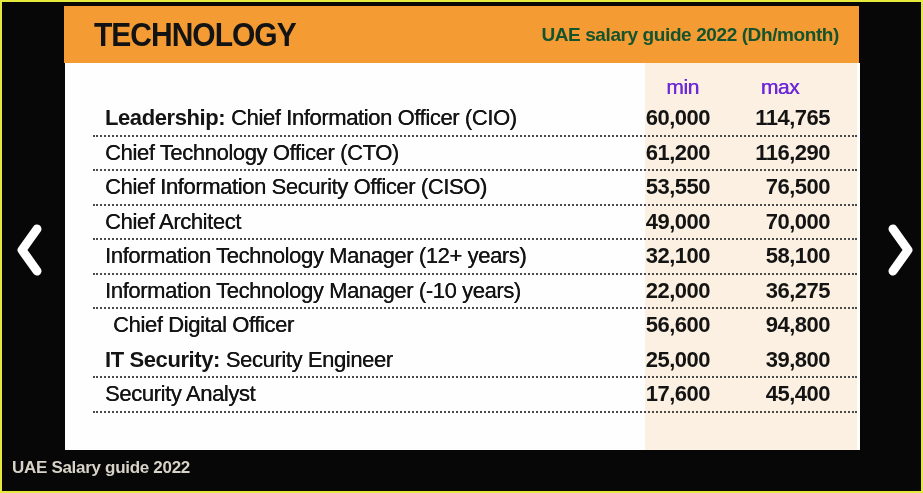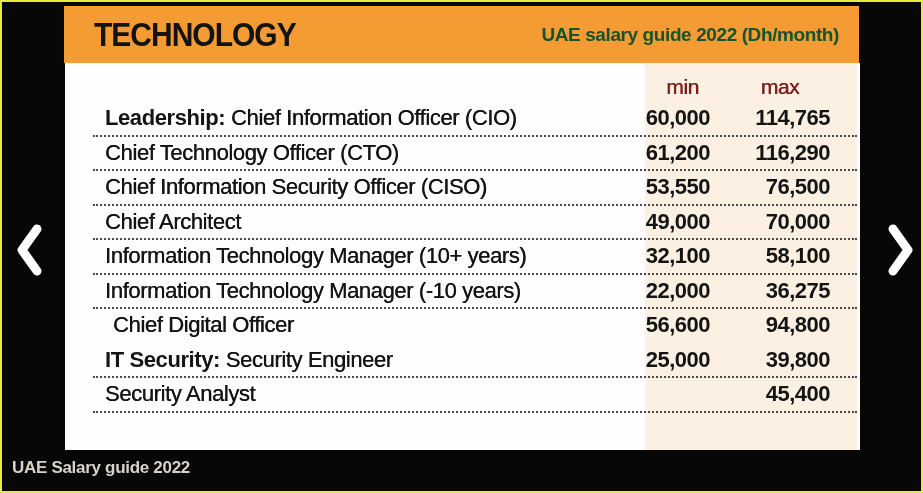--- a/index.html
+++ b/index.html
@@ -11,21 +11,21 @@
   .header-title{padding-left:30px;font-size:30px;font-weight:700;letter-spacing:-1px;color:#131313;transform:scaleY(1.08);transform-origin:left center;white-space:nowrap;}
   .header-sub{margin-left:auto;padding-right:20px;font-size:19px;font-weight:700;letter-spacing:-0.4px;color:#14532d;white-space:nowrap;}
 
   
   .card{position:absolute;left:63px;top:61px;width:795px;height:387px;background:#FEFEFE;}
   .cream{position:absolute;left:580px;top:0;width:212px;height:100%;background:#FBF0E1;}
   .tablewrap{position:absolute;inset:0;display:flex;flex-direction:column;}
 
   .thead{height:38px;display:flex;align-items:flex-end;padding-right:30px;padding-bottom:2px;}
   .thead .spacer{flex:1;}
-  .hcell{font-size:21px;font-weight:400;color:#7f1d1d;text-align:center;text-shadow:0.4px 0 currentColor;letter-spacing:-0.4px;}
+  .hcell{font-size:21px;font-weight:400;color:#6d28d9;text-align:center;text-shadow:0.4px 0 currentColor;letter-spacing:-0.4px;}
   .hcell.min{width:95px;}
   .hcell.max{width:100px;}
 
   .row{height:34.5px;display:flex;align-items:center;padding-right:30px;position:relative;gap:20px;}
   .row.divider::after{content:"";position:absolute;left:28px;right:3px;bottom:-1px;border-bottom:2px dotted #4A4A4A;}
   .row-title{flex:1;padding-left:40px;font-size:22px;letter-spacing:-0.4px;color:#141414;white-space:nowrap;overflow:hidden;}
   .row-title.indent{padding-left:48px;}
   .row-title .prefix{font-weight:700;}
   .row-title .rest{font-weight:400;text-shadow:0.35px 0 currentColor;}
   .cell{font-size:22px;font-weight:700;letter-spacing:-0.5px;color:#141414;text-align:right;white-space:nowrap;}
@@ -75,41 +75,42 @@
             <div class="row-title"><span class="rest">Chief Information Security Officer (CISO)</span></div>
             <div class="cell cell-min">53,550</div>
             <div class="cell cell-max">76,500</div>
           </div>
           <div class="row divider">
             <div class="row-title"><span class="rest">Chief Architect</span></div>
             <div class="cell cell-min">49,000</div>
             <div class="cell cell-max">70,000</div>
           </div>
           <div class="row divider">
-            <div class="row-title"><span class="rest">Information Technology Manager (10+ years)</span></div>
+            <div class="row-title"><span class="rest">Information Technology Manager (12+ years)</span></div>
             <div class="cell cell-min">32,100</div>
             <div class="cell cell-max">58,100</div>
           </div>
           <div class="row divider">
             <div class="row-title"><span class="rest">Information Technology Manager (-10 years)</span></div>
             <div class="cell cell-min">22,000</div>
             <div class="cell cell-max">36,275</div>
           </div>
           <div class="row">
             <div class="row-title indent"><span class="rest">Chief Digital Officer</span></div>
             <div class="cell cell-min">56,600</div>
             <div class="cell cell-max">94,800</div>
           </div>
           <div class="row divider">
             <div class="row-title"><span class="prefix">IT Security: </span><span class="rest">Security Engineer</span></div>
             <div class="cell cell-min">25,000</div>
             <div class="cell cell-max">39,800</div>
           </div>
           <div class="row divider">
             <div class="row-title"><span class="rest">Security Analyst</span></div>
+            <div class="cell cell-min">17,600</div>
             <div class="cell cell-max">45,400</div>
           </div>
         </div>
     </div>
   </div>
 
   <button class="nav-btn nav-prev">
     <svg width="32" height="56" viewBox="0 0 32 56">
       <polyline points="23,7 8,28 23,49" fill="none" stroke="#FFFFFF" stroke-width="9" stroke-linecap="round" stroke-linejoin="round"></polyline>
     </svg>

